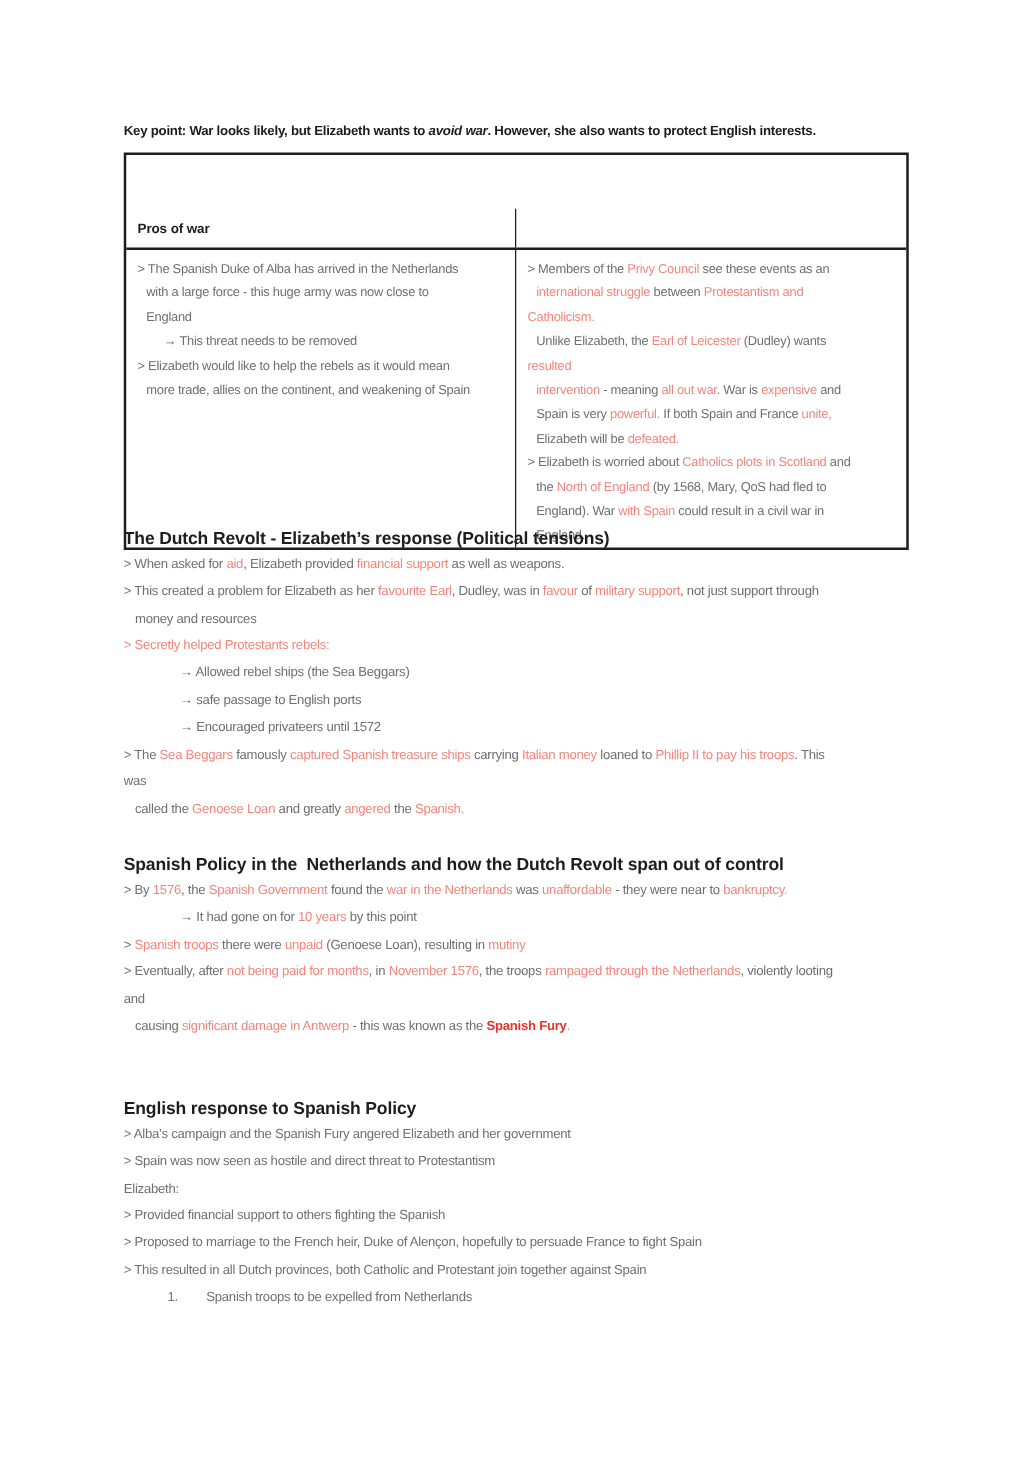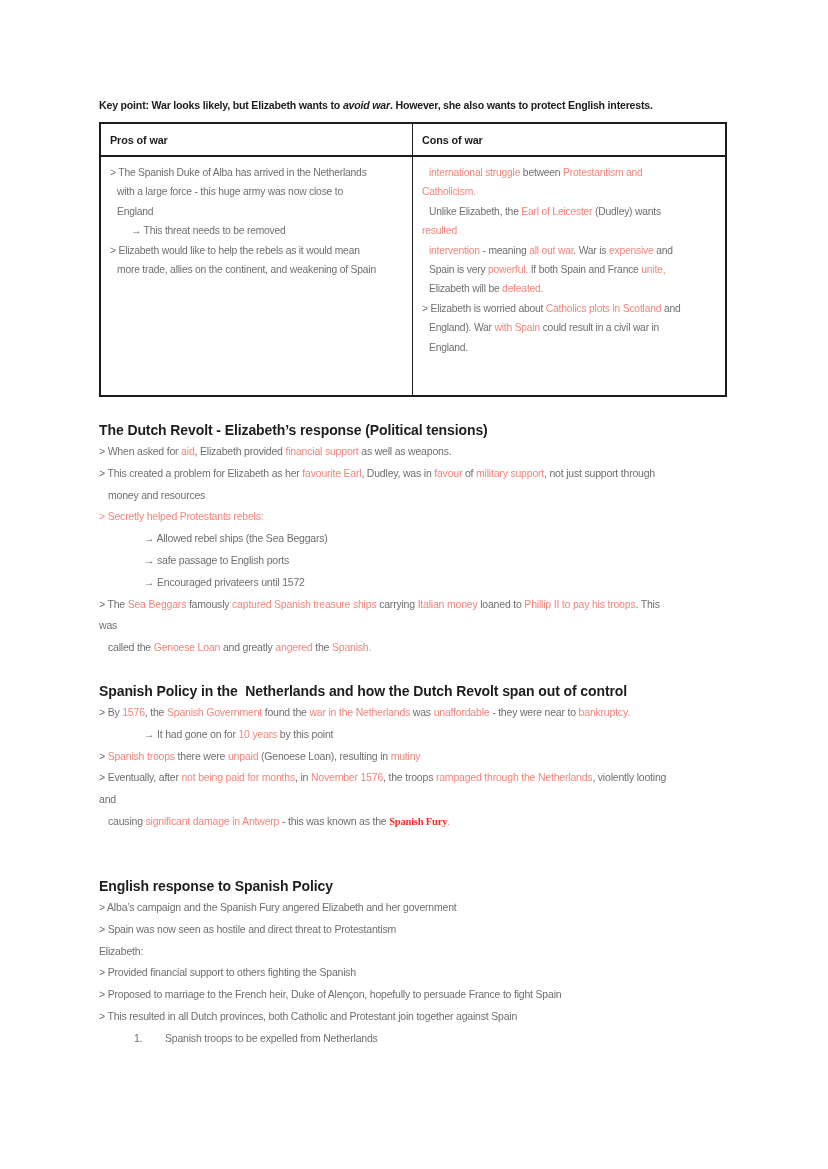--- a/index.html
+++ b/index.html
@@ -7,21 +7,21 @@
     position: relative;
     width: 828px;
     height: 1169px;
     background: var(--page_bg, #ffffff);
     font-family: "Liberation Sans", sans-serif;
     color: var(--body_text, #6f6f6f);
     overflow: hidden;
   }
   .line { white-space: pre-wrap; }
   .r  { color: var(--accent_red, #f2857c); }
-  .rb { color: var(--strong_red, #e63229); font-weight: 700; font-family: Liberation Serif, serif; }
+  .rb { color: var(--strong_red, #e63229); font-weight: 700; }
   .i  { font-style: italic; }
   .num { display: inline-block; width: 31px; }
 
   
   .keypoint {
     position: absolute;
     left: 99px; top: 98px; width: 632px;
     font-weight: 700;
     color: var(--heading_text, #1d1d1d);
     font-size: 10.6px;
@@ -38,20 +38,21 @@
     background: #ffffff;
   }
   .thead { display: flex; border-bottom: 2px solid var(--table_border, #1d1d1d); }
   .th {
     width: 50%; box-sizing: border-box;
     padding: 10px 9px 9px 9px;
     font-weight: 700;
     color: var(--heading_text, #1d1d1d);
     font-size: 10.8px;
     letter-spacing: -0.1px;
+    margin-top: 43px;
   }
   .th-left { border-right: 1.5px solid var(--table_border, #1d1d1d); }
   .trow { display: flex; height: 238px; }
   .td {
     width: 50%; box-sizing: border-box;
     padding: 6px 9px 0 9px;
     font-size: 10.3px;
     letter-spacing: -0.2px;
   }
   .td-left { border-right: 1.5px solid var(--table_border, #1d1d1d); }
@@ -86,40 +87,41 @@
 
 <div class="page">
 
   <div class="keypoint">
       <div class="line ind0"><span>Key point: War looks likely, but Elizabeth wants to </span><span class="i">avoid war</span><span>. However, she also wants to protect English interests.</span></div>
     </div>
 
   <div class="war-table">
     <div class="thead">
       <div class="th th-left">Pros of war</div>
-      <div class="th">Cons of war</div>
     </div>
     <div class="trow">
       <div class="td td-left ctx-table">
           <div class="line ind0"><span>&gt; The Spanish Duke of Alba has arrived in the Netherlands</span></div>
           <div class="line ind1"><span>with a large force - this huge army was now close to</span></div>
           <div class="line ind1"><span>England</span></div>
           <div class="line ind2"><span>→ This threat needs to be removed</span></div>
           <div class="line ind0"><span>&gt; Elizabeth would like to help the rebels as it would mean</span></div>
           <div class="line ind1"><span>more trade, allies on the continent, and weakening of Spain</span></div>
         </div>
       <div class="td ctx-table">
+          <div class="line ind0"><span>&gt; Members of the </span><span class="r">Privy Council</span><span> see these events as an</span></div>
           <div class="line ind1"><span class="r">international struggle</span><span> between </span><span class="r">Protestantism and</span></div>
           <div class="line ind0"><span class="r">Catholicism.</span></div>
           <div class="line ind1"><span>Unlike Elizabeth, the </span><span class="r">Earl of Leicester</span><span> (Dudley) wants</span></div>
           <div class="line ind0"><span class="r">resulted</span></div>
           <div class="line ind1"><span class="r">intervention</span><span> - meaning </span><span class="r">all out war</span><span>. War is </span><span class="r">expensive</span><span> and</span></div>
           <div class="line ind1"><span>Spain is very </span><span class="r">powerful.</span><span> If both Spain and France </span><span class="r">unite,</span></div>
           <div class="line ind1"><span>Elizabeth will be </span><span class="r">defeated.</span></div>
           <div class="line ind0"><span>&gt; Elizabeth is worried about </span><span class="r">Catholics plots in Scotland</span><span> and</span></div>
+          <div class="line ind1"><span>the </span><span class="r">North of England</span><span> (by 1568, Mary, QoS had fled to</span></div>
           <div class="line ind1"><span>England). War </span><span class="r">with Spain</span><span> could result in a civil war in</span></div>
           <div class="line ind1"><span>England.</span></div>
         </div>
     </div>
   </div>
 
   <div class="section sec-0">
     <div class="sec-title">The Dutch Revolt - Elizabeth’s response (Political tensions)</div>
     <div class="sec-body">
         <div class="line ind0"><span>&gt; When asked for </span><span class="r">aid</span><span>, Elizabeth provided </span><span class="r">financial support</span><span> as well as weapons.</span></div>

